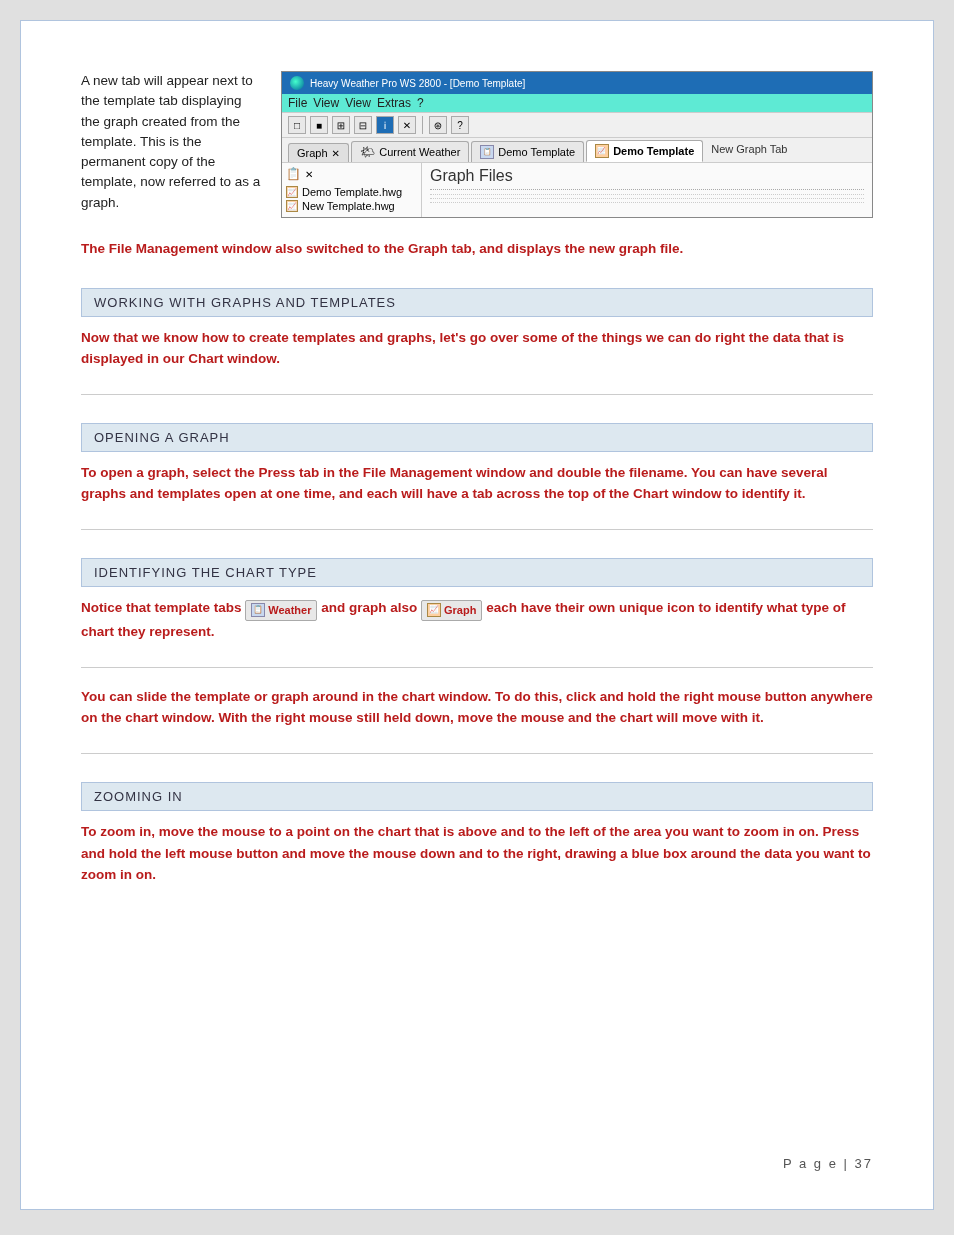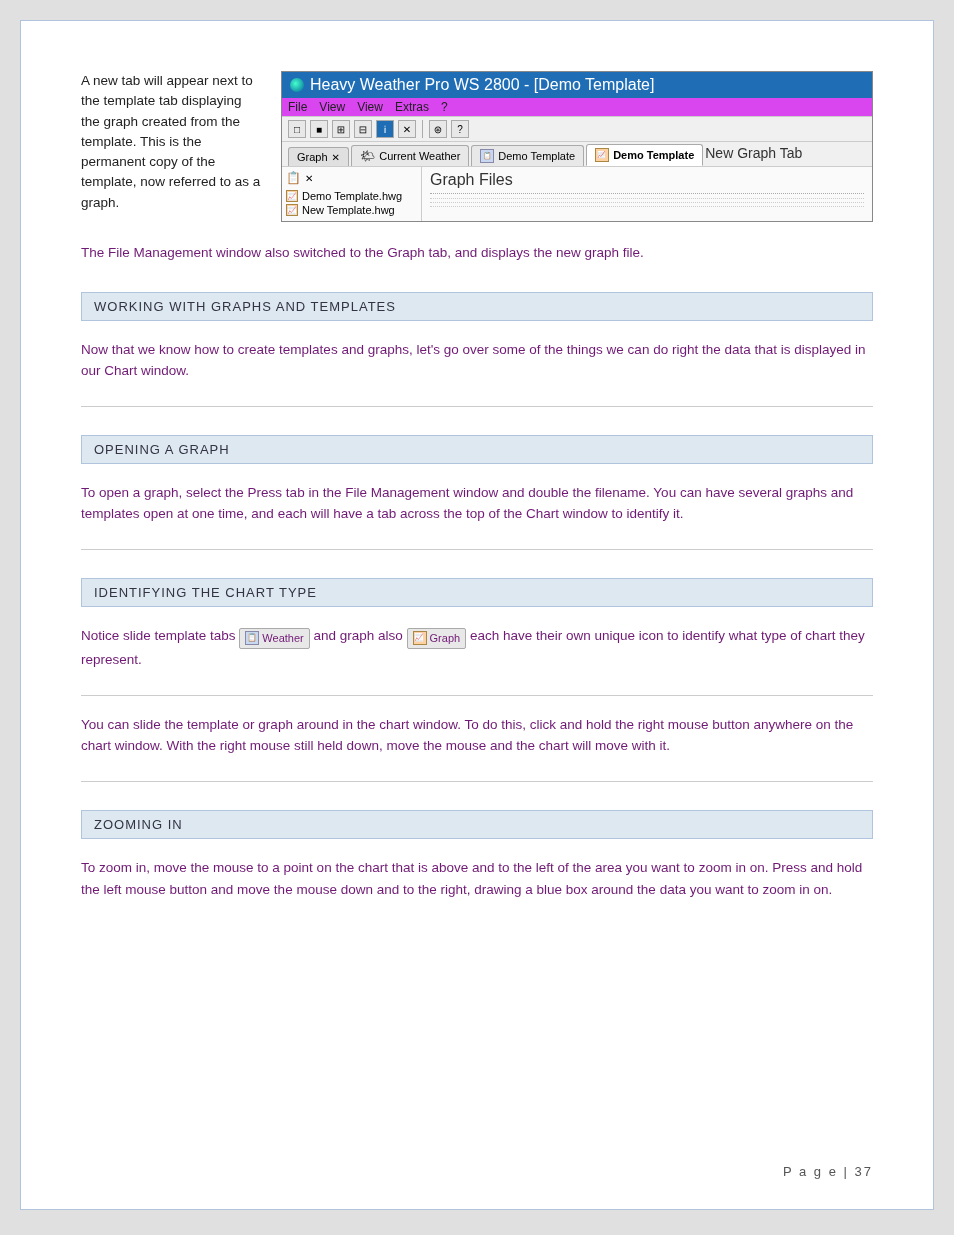--- a/index.html
+++ b/index.html
@@ -41,37 +41,37 @@
     
     .app-window {
       border: 1px solid #888;
       background: #f5f5f5;
       font-size: 12px;
     }
     .app-titlebar {
       background: #1e6db5;
       color: #fff;
       padding: 4px 8px;
-      font-size: 16px;
+      font-size: 10px;
       display: flex;
       align-items: center;
       gap: 6px;
     }
     .app-titlebar .earth-icon {
       width: 14px; height: 14px;
       background: radial-gradient(circle at 40% 40%, #4fc, #069);
       border-radius: 50%;
       display: inline-block;
     }
     .app-menubar {
-      background: #d946ef;
+      background: #5eead4;
       border-bottom: 1px solid #ccc;
       padding: 2px 6px;
       display: flex;
-      gap: 12px;
+      gap: 6px;
       font-size: 12px;
       color: #222;
     }
     .app-toolbar {
       background: #f0f0f0;
       border-bottom: 1px solid #ccc;
       padding: 3px 6px;
       display: flex;
       align-items: center;
       gap: 4px;
@@ -125,22 +125,23 @@
       font-size: 8px;
     }
     .tab-icon-graph {
       width: 14px; height: 14px;
       background: #ffd0a0;
       border: 1px solid #a84;
       display: inline-block;
       position: relative;
     }
     .new-graph-tab-label {
-      font-size: 14px;
+      font-size: 11px;
       color: #333;
+      margin-left: 6px;
       align-self: center;
       margin-bottom: 4px;
       text-align: right;
     }
 
     .app-panel-row {
       display: flex;
       gap: 0;
     }
     .app-left-panel {
@@ -189,29 +190,30 @@
 
     
     .section-header {
       background: #dde8f0;
       border: 1px solid #b0c4de;
       padding: 6px 12px;
       font-size: 13px;
       color: #334;
       letter-spacing: 1px;
       text-transform: uppercase;
-      margin-bottom: 18px;
+      margin-bottom: 10px;
       margin-top: 28px;
     }
 
     .body-text {
       font-size: 13.5px;
-      color: #701a75;
+      color: #b91c1c;
       line-height: 1.6;
       margin-bottom: 14px;
+      font-weight: bold;
     }
     .inline-tab {
       display: inline-flex;
       align-items: center;
       gap: 3px;
       border: 1px solid #aaa;
       padding: 1px 5px;
       background: #e8e8e8;
       font-size: 11px;
       border-radius: 2px;
@@ -225,21 +227,21 @@
     .inline-tab-graph-icon {
       width: 14px; height: 14px;
       background: #ffd0a0;
       border: 1px solid #a84;
       display: inline-block;
     }
 
     
     .page-number {
       position: absolute;
-      bottom: 30px;
+      bottom: 38px;
       right: 60px;
       font-size: 13px;
       color: #555;
       letter-spacing: 2px;
     }
 
     hr.section-rule {
       border: none;
       border-top: 1px solid #ccc;
       margin: 24px 0 18px 0;
@@ -336,21 +338,21 @@
 
   <hr class="section-rule">
 
   <div class="section-header">OPENING A GRAPH</div>
   <p class="body-text">To open a graph, select the Press tab in the File Management window and double the filename. You can have several graphs and templates open at one time, and each will have a tab across the top of the Chart window to identify it.</p>
 
   <hr class="section-rule">
 
   <div class="section-header">IDENTIFYING THE CHART TYPE</div>
   <p class="body-text">
-    <span>Notice slide template tabs </span>
+    <span>Notice that template tabs </span>
     <span class="inline-tab">
       <span class="inline-tab-icon" style="font-size:8px;display:flex;align-items:center;justify-content:center;">📋</span>
       <span>Weather</span>
     </span>
     <span> and graph also </span>
     <span class="inline-tab">
       <span class="inline-tab-graph-icon" style="font-size:8px;display:flex;align-items:center;justify-content:center;">📈</span>
       <span>Graph</span>
     </span>
     <span> each have their own unique icon to identify what type of chart they represent.</span>

